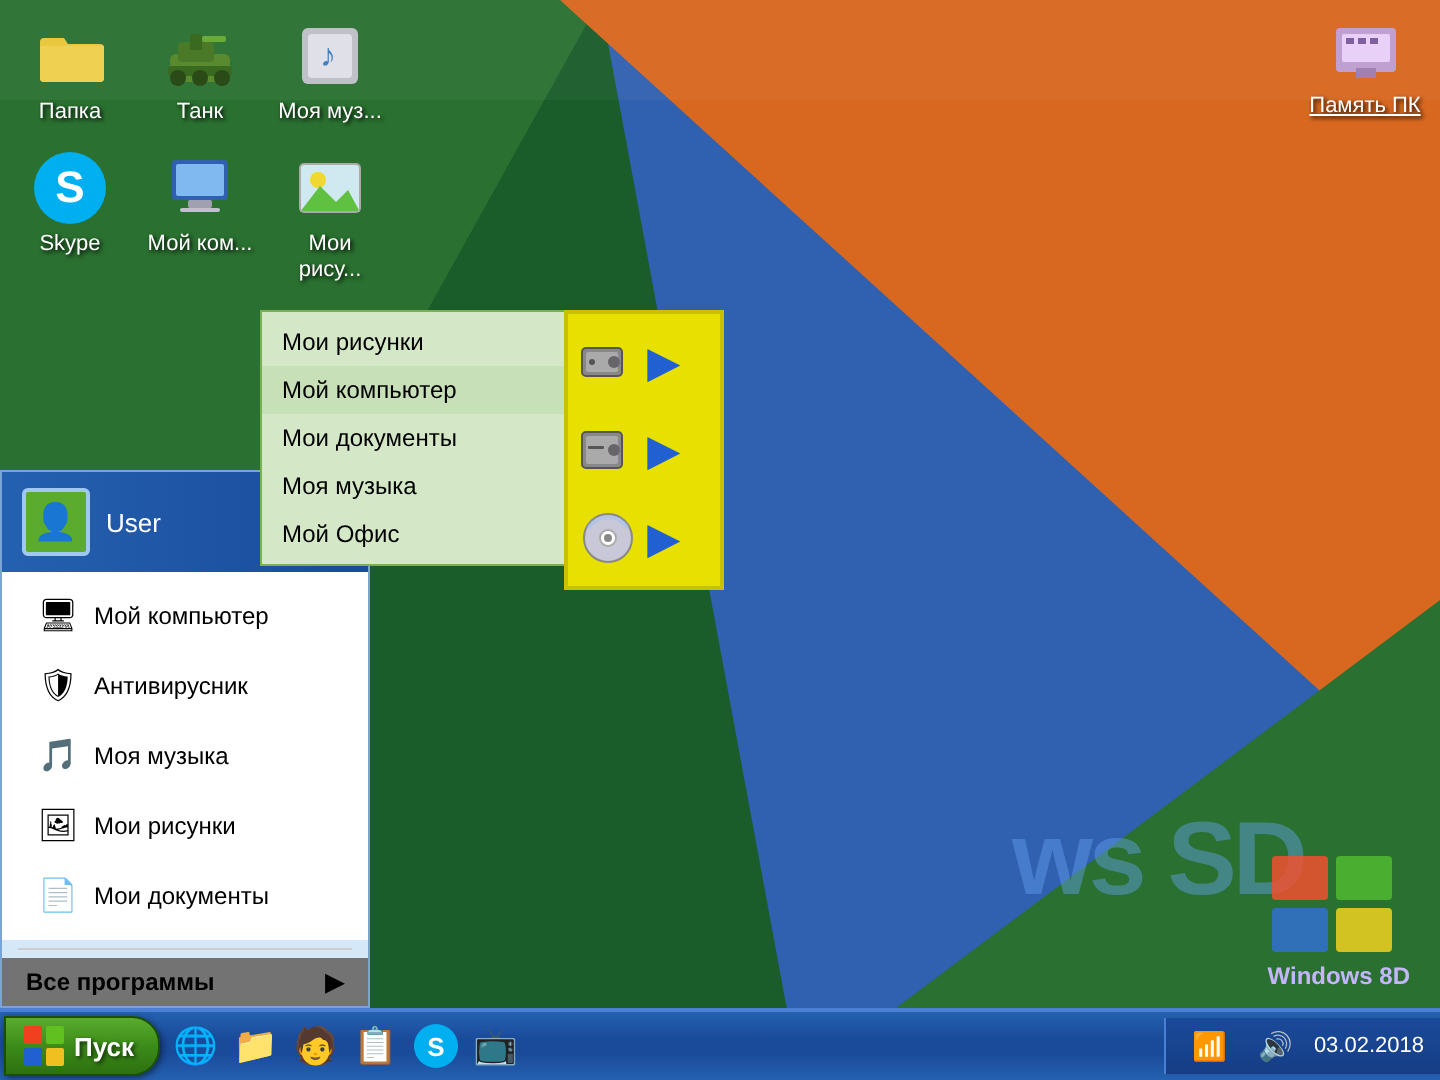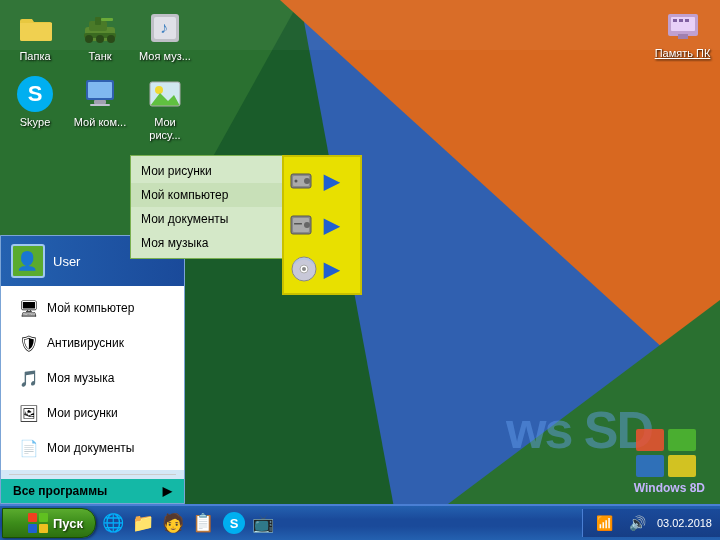--- a/index.html
+++ b/index.html
@@ -104,21 +104,21 @@
       border-top: 2px solid #4a7fd4;
       display: flex;
       align-items: center;
       z-index: 100;
     }
 
     #start-button {
       height: 30px;
       background: linear-gradient(to bottom, #5aab2e 0%, #3c8c1a 50%, #2d7010 100%);
       border-radius: 0 14px 14px 0;
-      padding: 0 12px 0 24px;
+      padding: 0 12px 0 8px;
       display: flex;
       align-items: center;
       gap: 4px;
       cursor: pointer;
       border: 1px solid #1a5000;
       box-shadow: 1px 1px 3px rgba(0,0,0,0.5);
       margin-left: 2px;
     }
 
     #start-button .start-logo {
@@ -234,21 +234,21 @@
       font-size: 16px;
     }
 
     .start-menu-divider {
       height: 1px;
       background: #ccc;
       margin: 4px 8px;
     }
 
     .start-menu-allprograms {
-      background: #14b8a6;
+      background: #737373;
       padding: 5px 12px;
       display: flex;
       align-items: flex-end;
       cursor: pointer;
       font-size: 12px;
       font-weight: bold;
     }
 
     
     #submenu {
@@ -501,20 +501,21 @@
       <span>Все программы</span>
       <span style="margin-left:auto">▶</span>
     </div>
   </div>
 
   <div id="submenu">
     <div class="submenu-item">Мои рисунки</div>
     <div class="submenu-item active">Мой компьютер</div>
     <div class="submenu-item">Мои документы</div>
     <div class="submenu-item">Моя музыка</div>
+    <div class="submenu-item">Мой Офис</div>
   </div>
 
   <div id="icon-panel">
     <div class="icon-panel-item">
       <div class="panel-icon">
         <svg width="30" height="30" viewBox="0 0 30 30">
           <rect x="2" y="8" width="20" height="14" rx="2" fill="#888" stroke="#555" stroke-width="1"></rect>
           <rect x="4" y="10" width="16" height="10" rx="1" fill="#aaa"></rect>
           <circle cx="18" cy="15" r="3" fill="#666"></circle>
           <circle cx="7" cy="15" r="1.5" fill="#555"></circle>

